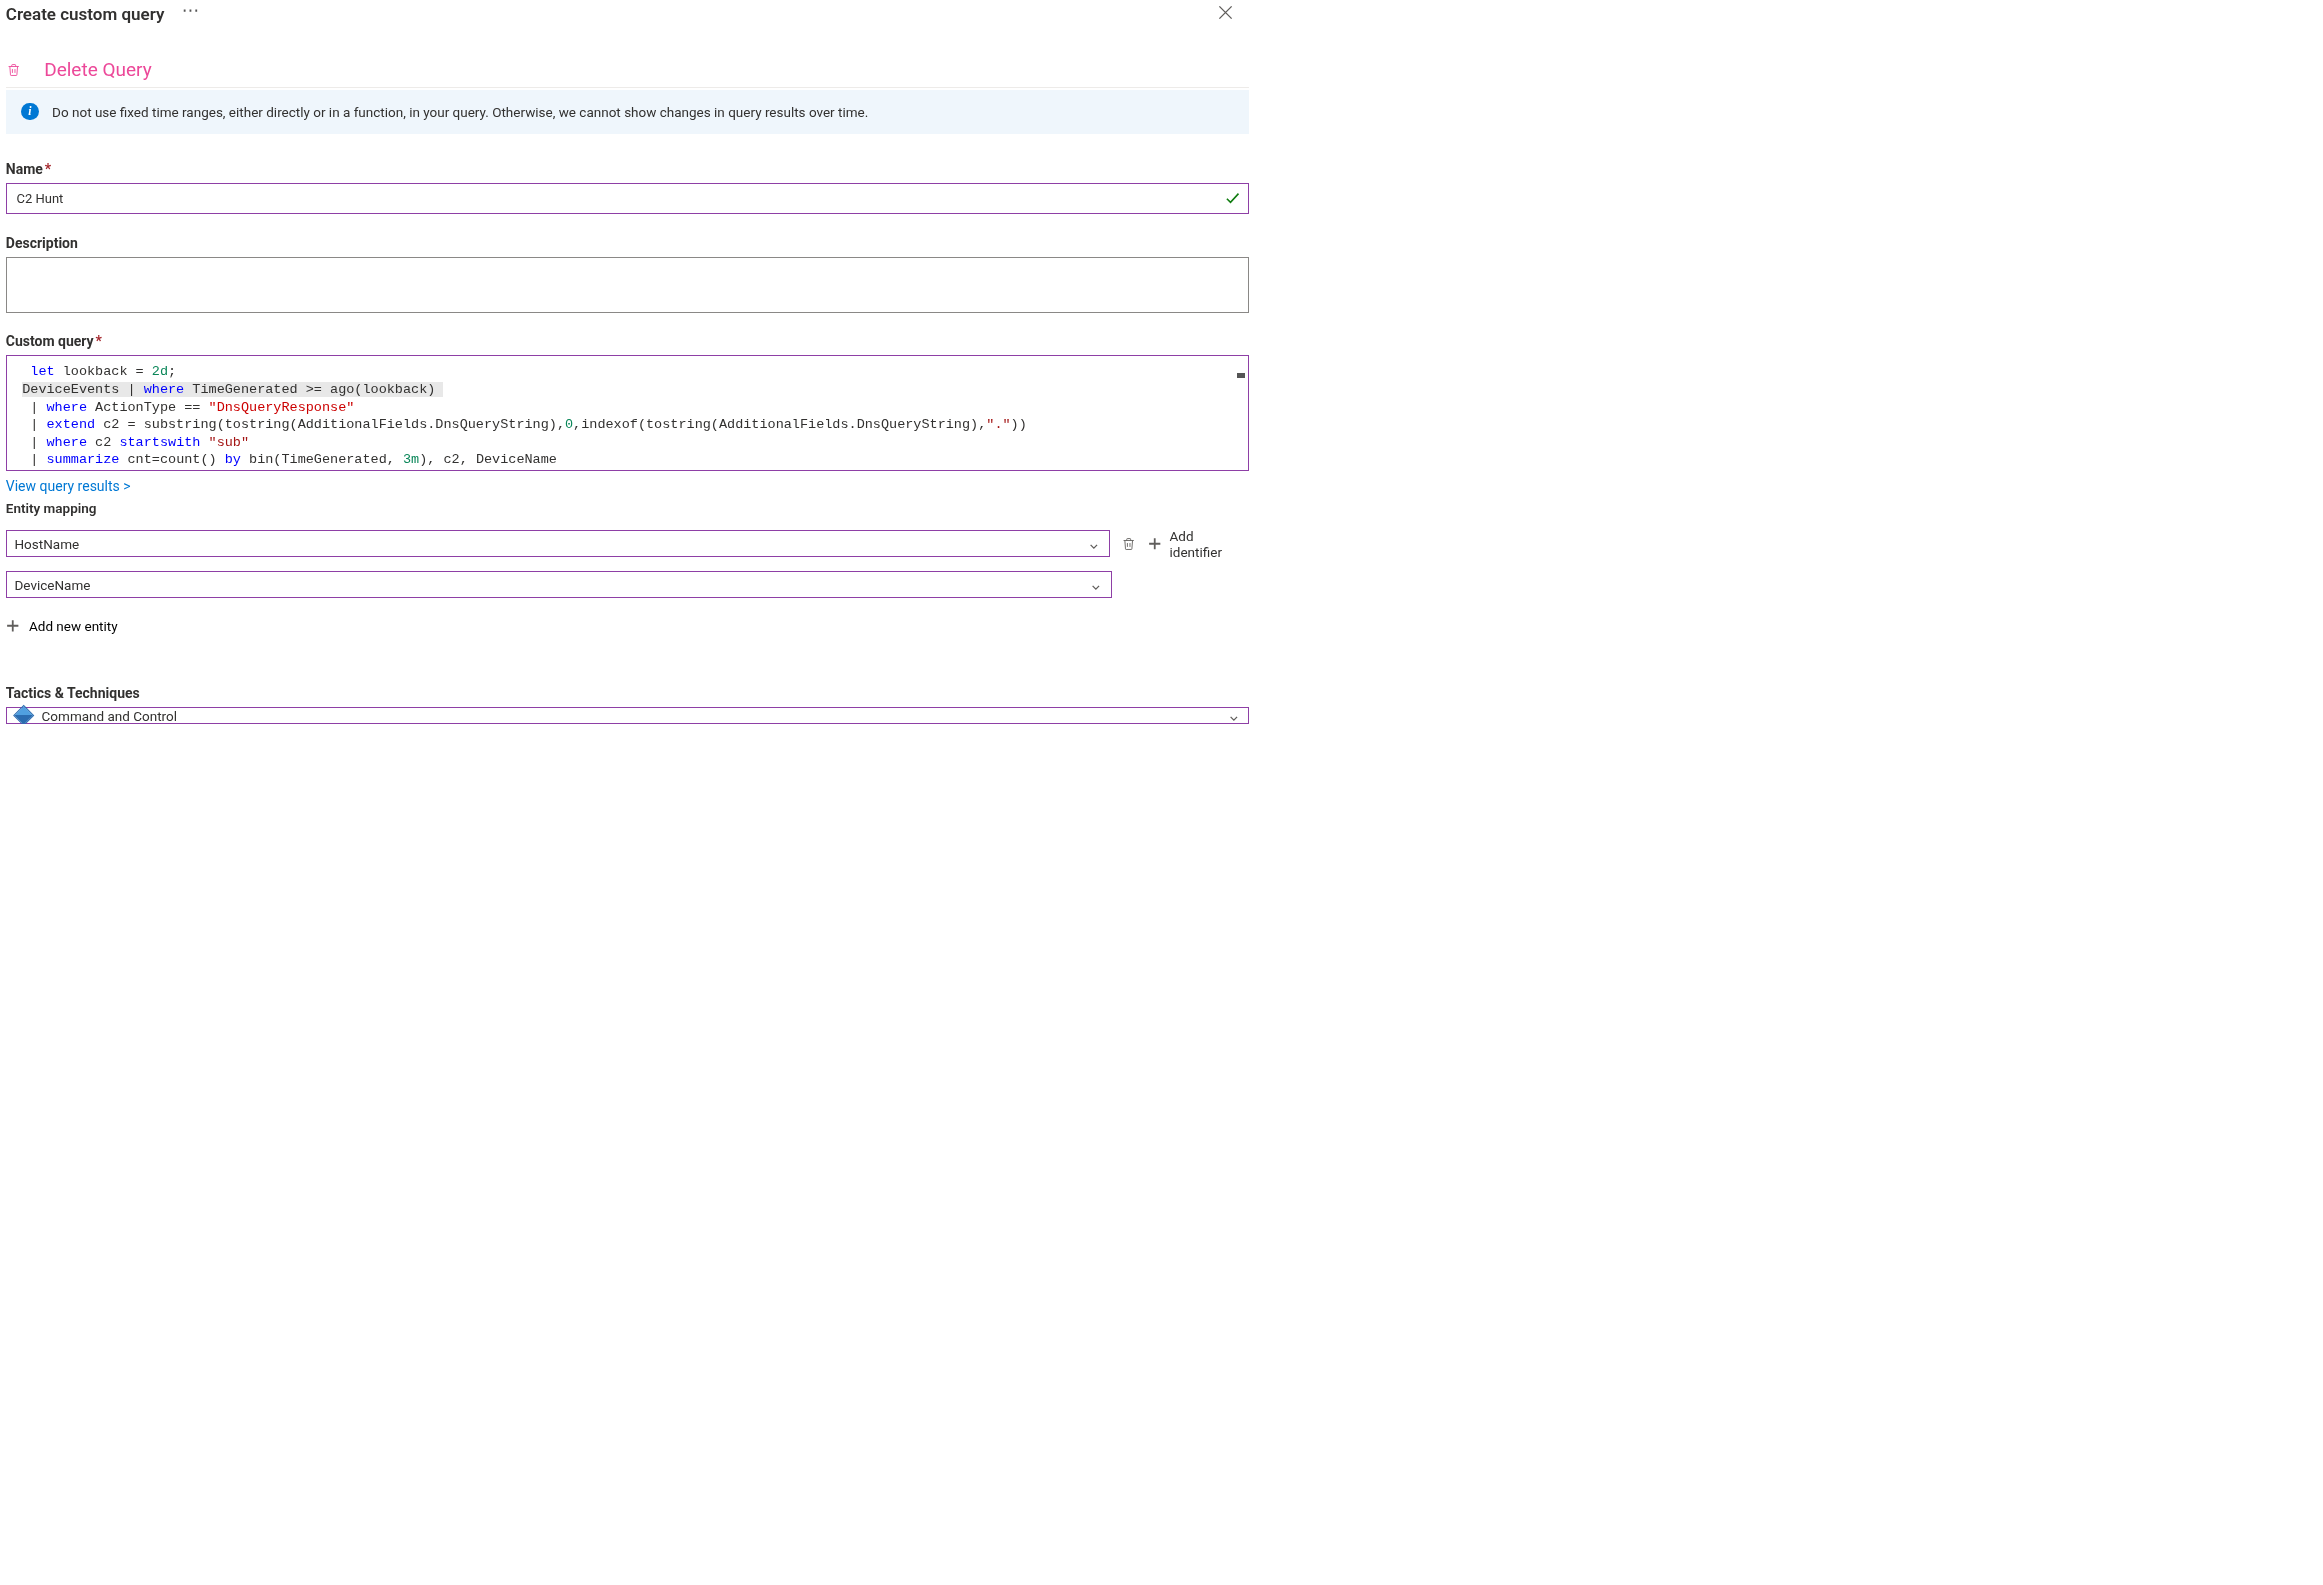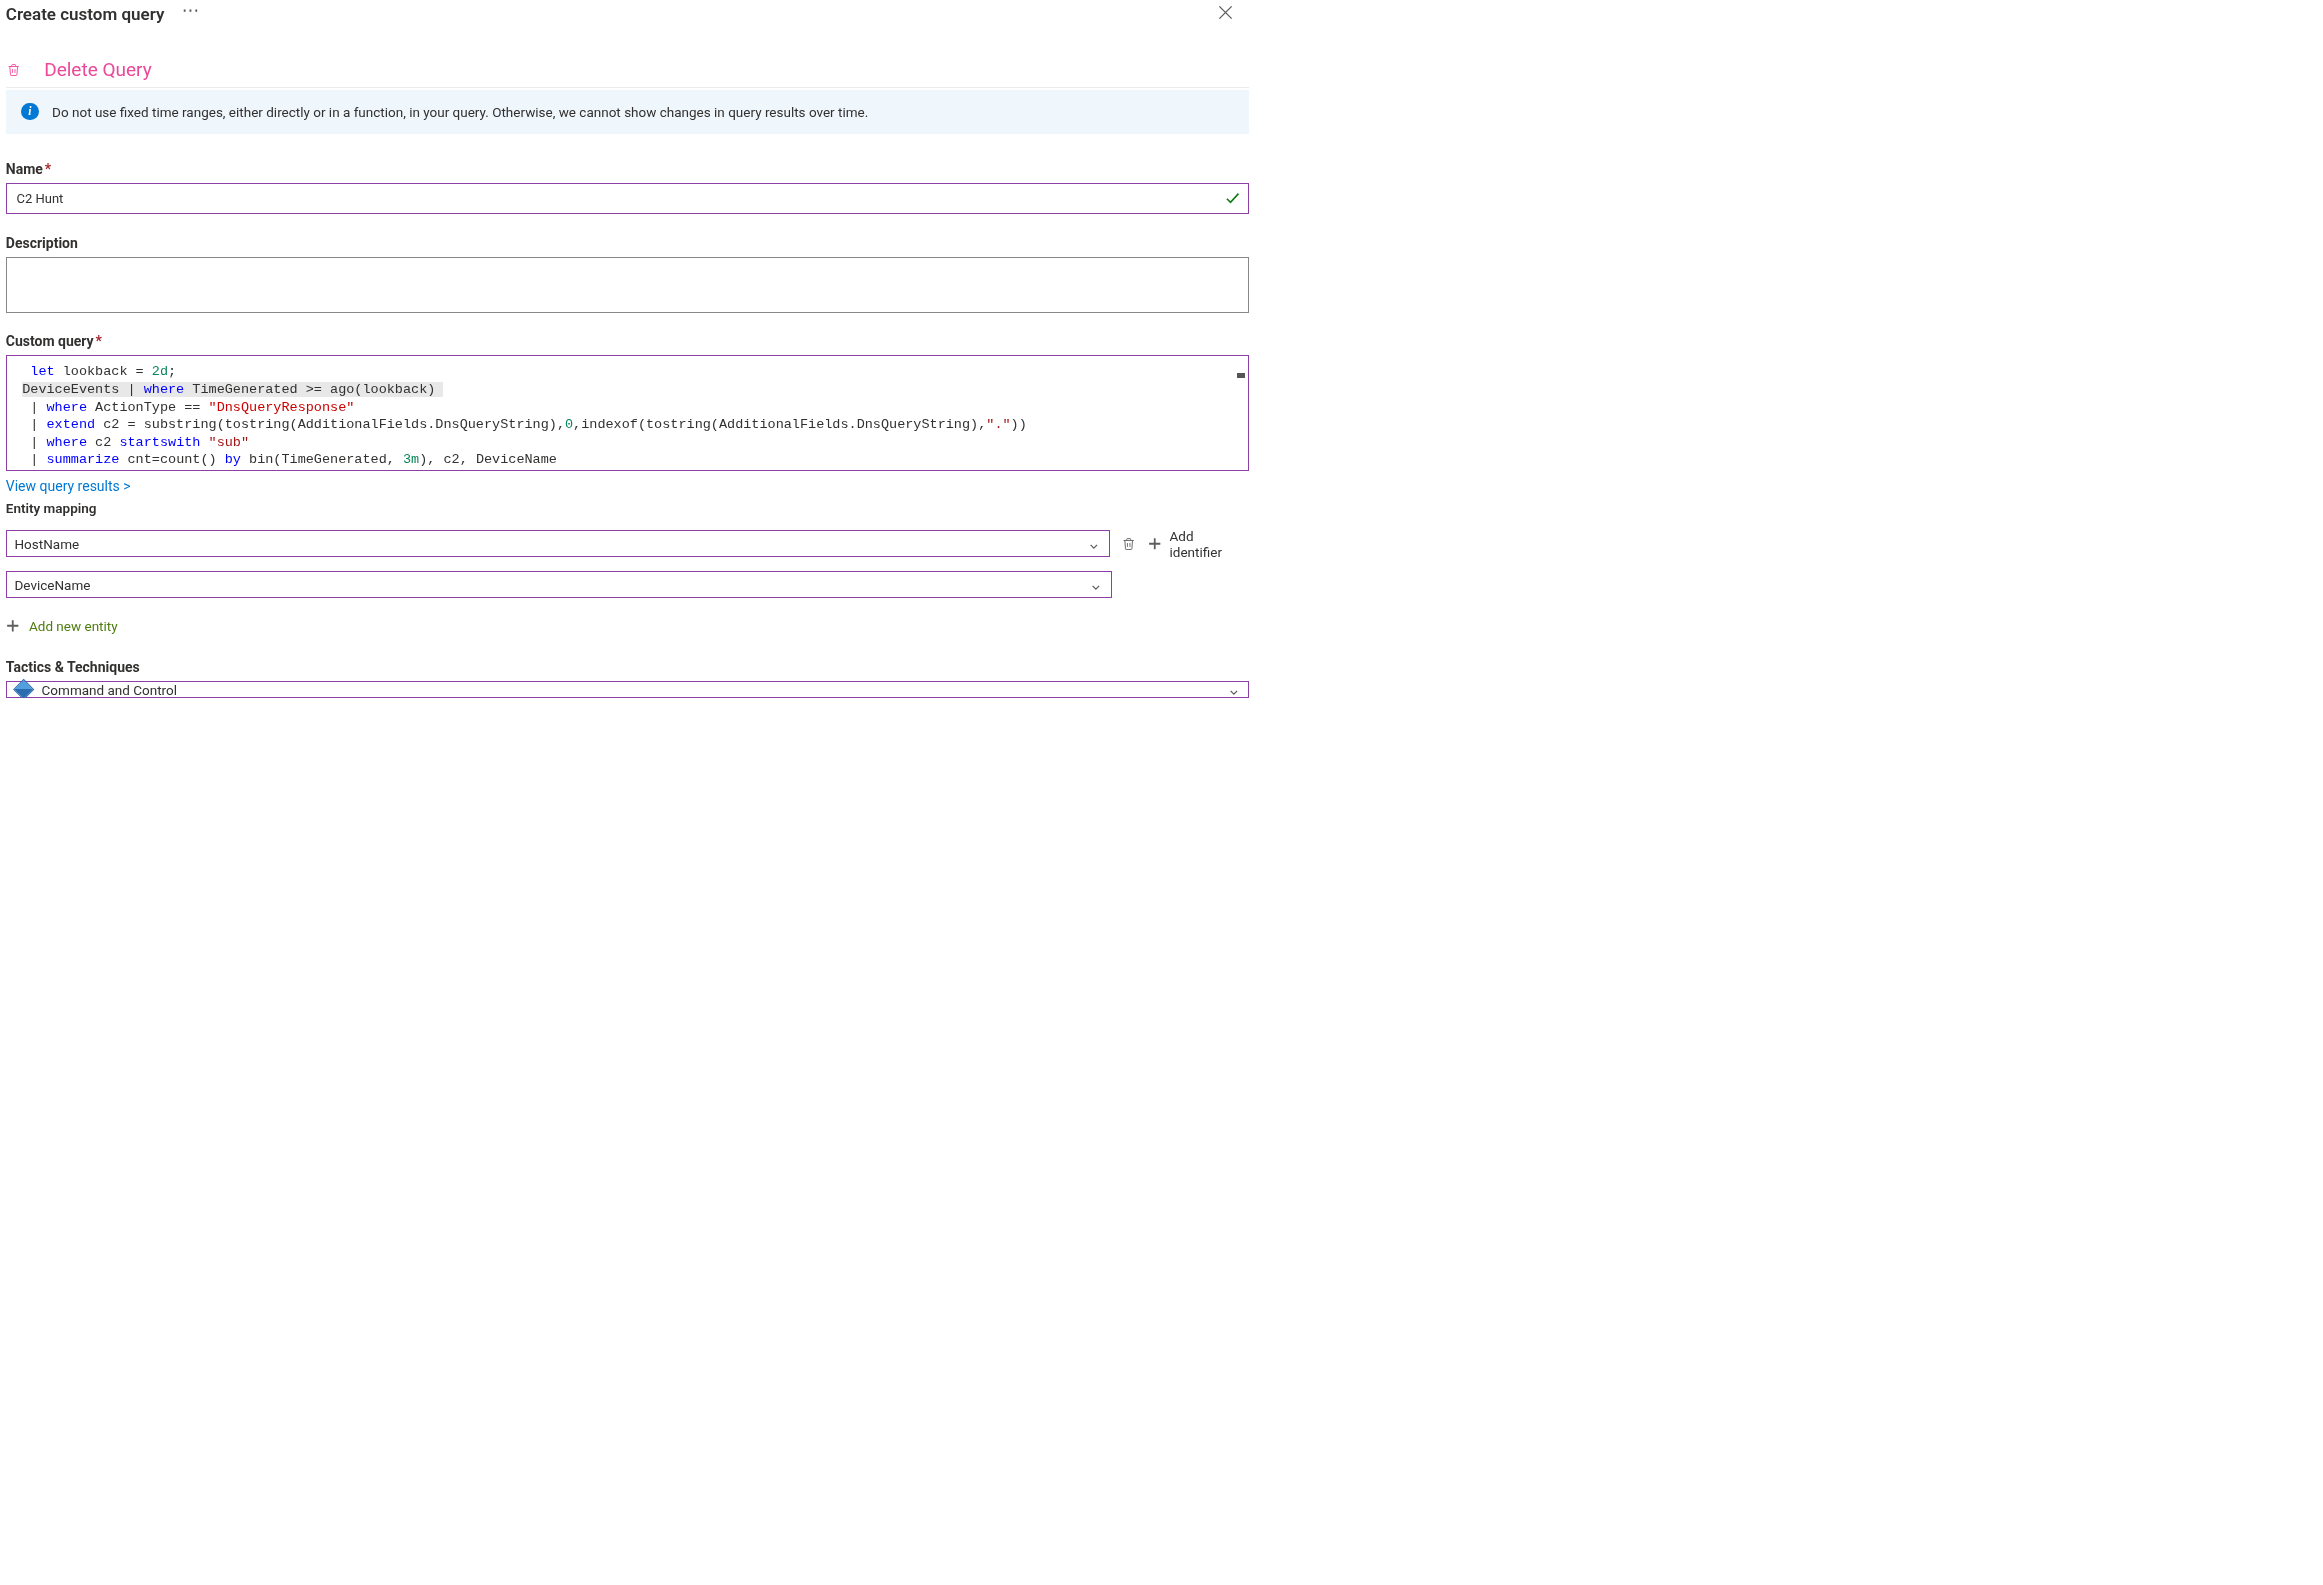--- a/index.html
+++ b/index.html
@@ -239,26 +239,26 @@
   .plus-icon {
     width: 13.5px; height: 13.5px;
   }
   .plus-icon svg { width: 100%; height: 100%; stroke: #605e5c; stroke-width: 1.6; fill: none; }
 
   .add-entity {
     margin-top: 19.3px;
     display: inline-flex;
     align-items: center;
     gap: 9.7px;
-    color: #4d7c0f;
-    cursor: pointer;
-  }
-
-  
-  .tactics-field { margin-top: 24px; }
+    color: #000000;
+    cursor: pointer;
+  }
+
+  
+  .tactics-field { margin-top: 50px; }
   .tactics-dropdown {
     border: 1px solid #8e3fa6;
     height: 17px;
     display: flex;
     align-items: center;
     padding: 0 29px 0 9.7px;
     position: relative;
     cursor: pointer;
     width: 100%;
   }

